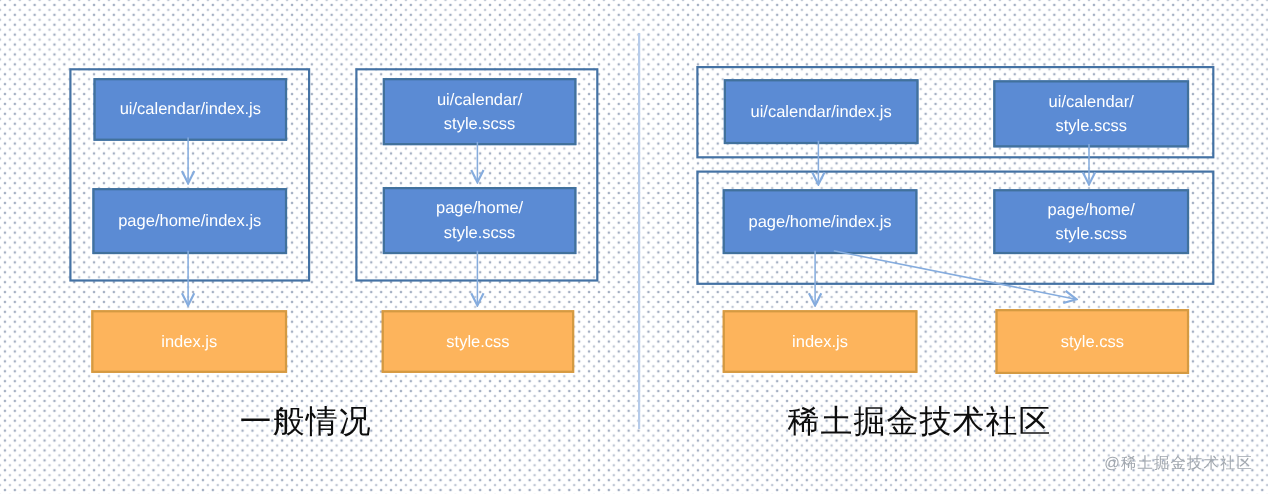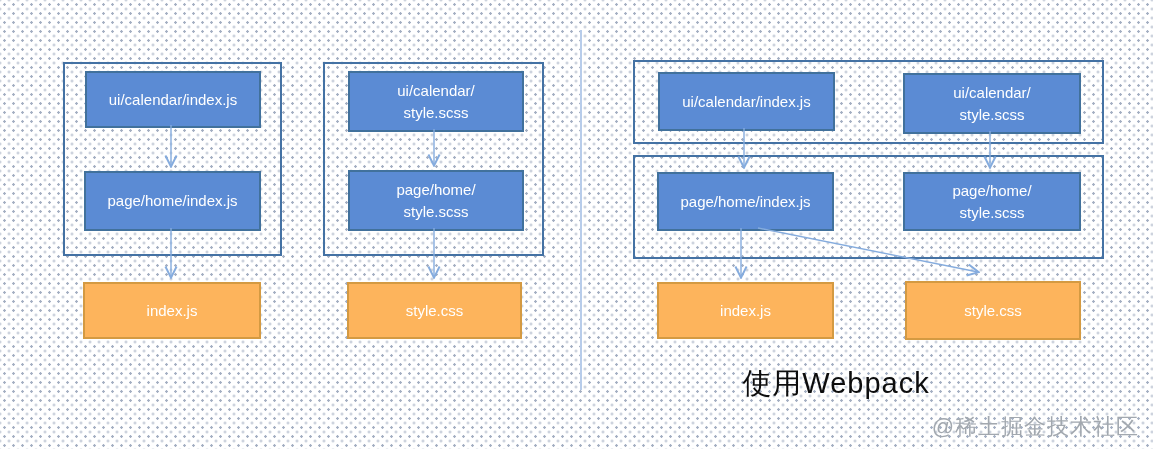--- a/index.html
+++ b/index.html
@@ -48,21 +48,21 @@
   }
   #divider{
     position:absolute;
     left:580px;top:30px;
     width:2px;height:360px;
     background:var(--divider,#B7CCEA);
   }
   #watermark{
     position:absolute;
     right:14px;top:412px;
-    font-size:22px;
+    font-size:14px;
     color:#a2a8af;
     letter-spacing:1px;
   }
   svg#arrows{position:absolute;left:0;top:0;pointer-events:none;}
   svg#arrows line, svg#arrows path.link{
     stroke:var(--arrow,#85ACDE);
     stroke-width:1.4;
     fill:none;
   }
 </style>
@@ -79,35 +79,36 @@
 
   <div class="group" style="left:323px;top:62px;width:217px;height:190px"></div>
   <div class="node blue" style="left:348px;top:71px;width:172px;height:57px">ui/calendar/
 style.scss</div>
   <div class="node blue" style="left:348px;top:170px;width:172px;height:57px">page/home/
 style.scss</div>
 
   <div class="node orange" style="left:83px;top:282px;width:174px;height:53px">index.js</div>
   <div class="node orange" style="left:347px;top:282px;width:171px;height:53px">style.css</div>
 
+  <div class="caption" style="left:118px;top:364px">一般情况</div>
 
   <div class="group" style="left:633px;top:60px;width:467px;height:80px"></div>
   <div class="node blue" style="left:658px;top:72px;width:173px;height:55px">ui/calendar/index.js</div>
   <div class="node blue" style="left:903px;top:73px;width:174px;height:57px">ui/calendar/
 style.scss</div>
 
   <div class="group" style="left:633px;top:155px;width:467px;height:100px"></div>
   <div class="node blue" style="left:657px;top:172px;width:173px;height:55px">page/home/index.js</div>
   <div class="node blue" style="left:903px;top:172px;width:174px;height:55px">page/home/
 style.scss</div>
 
   <div class="node orange" style="left:657px;top:282px;width:173px;height:53px">index.js</div>
   <div class="node orange" style="left:905px;top:281px;width:172px;height:55px">style.css</div>
 
-  <div class="caption" style="left:676px;top:364px">使用Webpack</div>
+  <div class="caption" style="left:676px;top:364px">稀土掘金技术社区</div>
 
   <svg id="arrows" width="1153" height="449" viewBox="0 0 1153 449">
     <defs>
       <marker id="ah" viewBox="0 0 10 10" refX="8.5" refY="5" markerWidth="10" markerHeight="10" orient="auto">
         <path d="M1,1 L9,5 L1,9" fill="none" stroke="var(--arrow,#85ACDE)" stroke-width="1.4"></path>
       </marker>
     </defs>
     <line x1="171" y1="125" x2="171" y2="166" marker-end="url(#ah)"></line>
     <line x1="171" y1="228" x2="171" y2="277" marker-end="url(#ah)"></line>
     <line x1="434" y1="129" x2="434" y2="165" marker-end="url(#ah)"></line>

